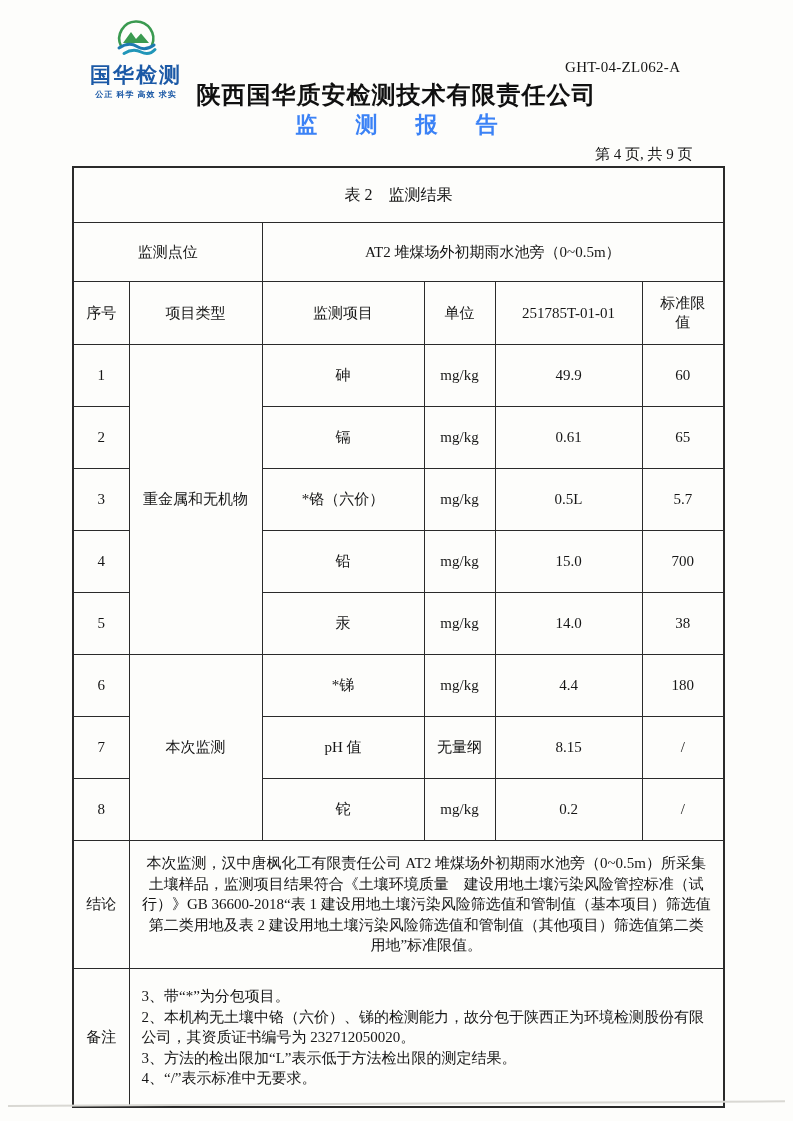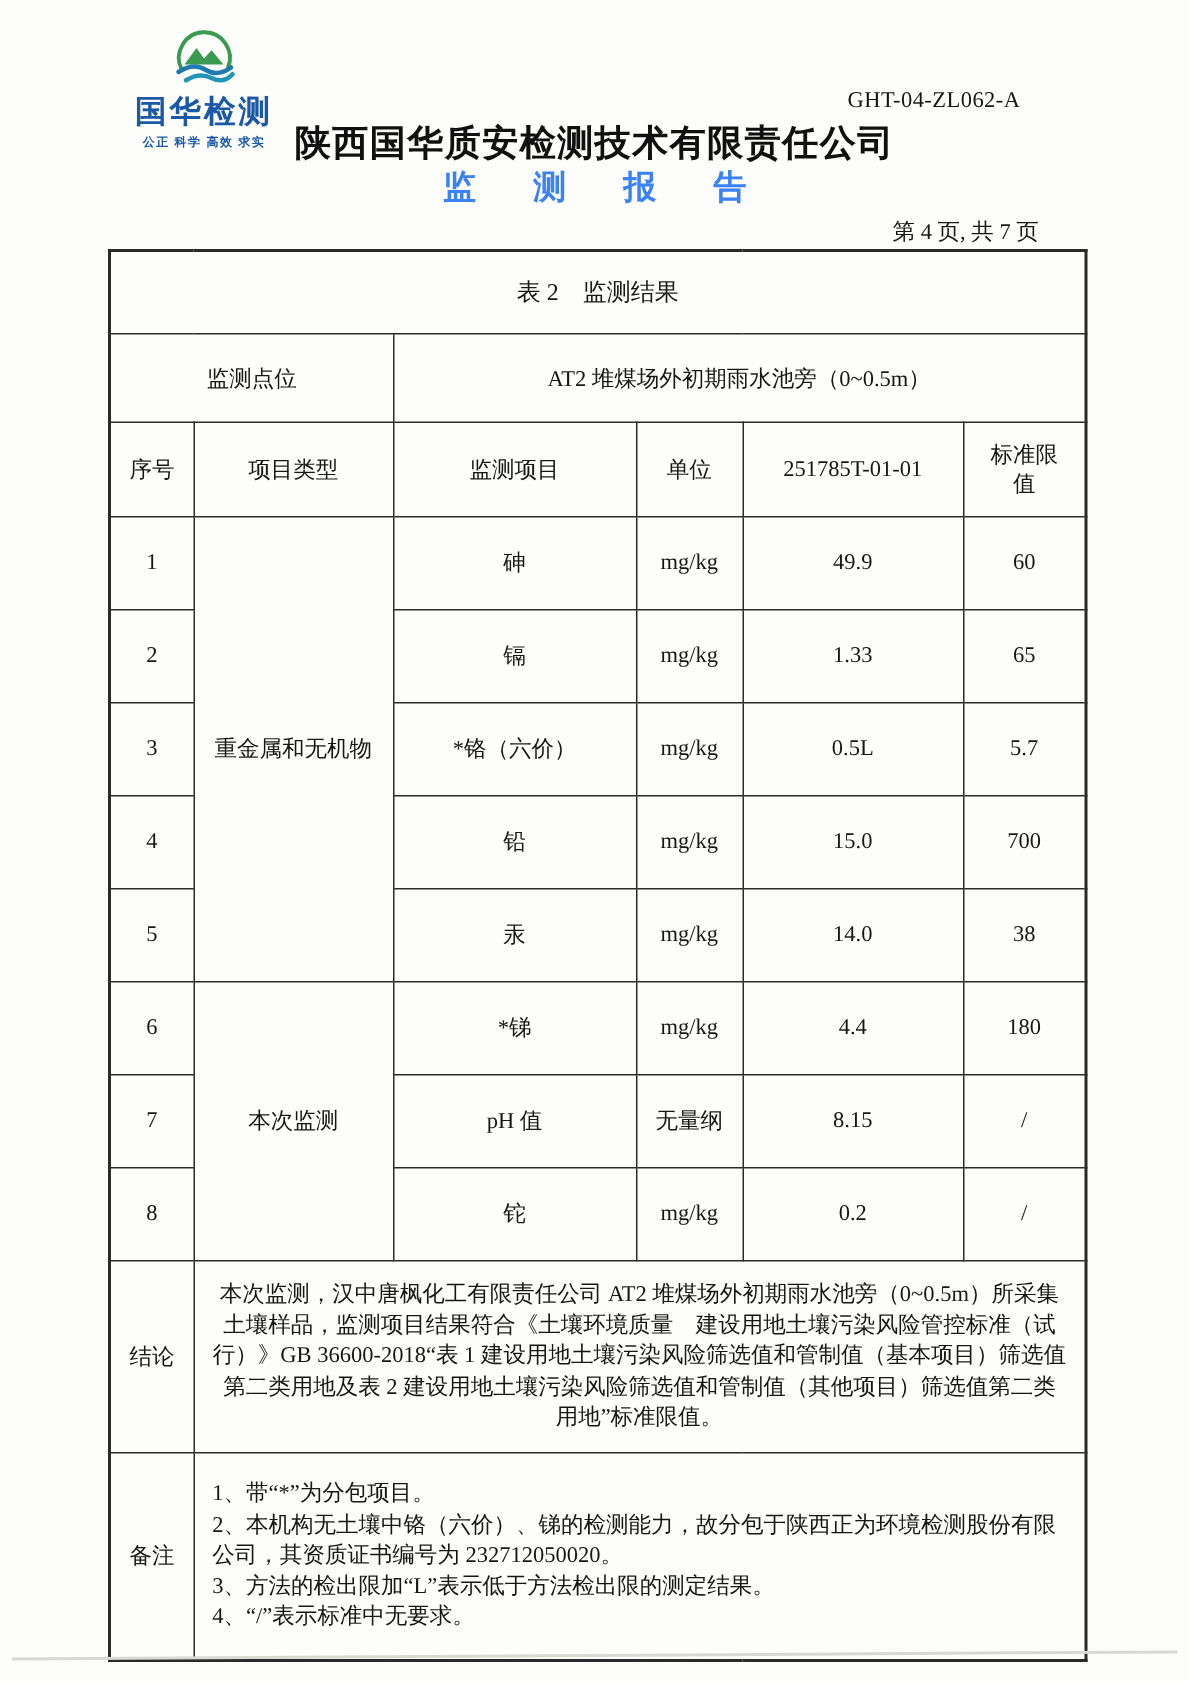--- a/index.html
+++ b/index.html
@@ -75,21 +75,21 @@
         <path d="M13 41.5 Q22 36 30 40 T 44 37.5" stroke="#2196b8" stroke-width="3" fill="none" stroke-linecap="round"></path>
       </svg>
     </span>
     <div class="logo-name">国华检测</div>
     <div class="logo-tagline">公正 科学 高效 求实</div>
   </div>
 
   <div class="doc-code">GHT-04-ZL062-A</div>
   <div class="company-title">陕西国华质安检测技术有限责任公司</div>
   <div class="report-title">监 测 报 告</div>
-  <div class="meta-right">第 4 页, 共 7 页</div>
+  <div class="meta-right">第 4 页, 共 9 页</div>
 
   <table class="results">
     <colgroup>
       <col style="width:56px">
         <col style="width:133px">
         <col style="width:162px">
       <col style="width:71px">
         <col style="width:147px">
         <col style="width:82px">
     </colgroup>
@@ -115,21 +115,21 @@
           <td rowspan="5">重金属和无机物</td>
           <td>砷</td>
           <td>mg/kg</td>
           <td>49.9</td>
           <td>60</td>
         </tr>
         <tr class="r-data">
           <td>2</td>
           <td>镉</td>
           <td>mg/kg</td>
-          <td>1.33</td>
+          <td>0.61</td>
           <td>65</td>
         </tr>
         <tr class="r-data">
           <td>3</td>
           <td>*铬（六价）</td>
           <td>mg/kg</td>
           <td>0.5L</td>
           <td>5.7</td>
         </tr>
         <tr class="r-data">
@@ -168,21 +168,21 @@
           <td>0.2</td>
           <td>/</td>
         </tr>
         <tr class="r-conclusion">
         <td>结论</td>
         <td colspan="5" class="cell-conclusion-body">本次监测，汉中唐枫化工有限责任公司 AT2 堆煤场外初期雨水池旁（0~0.5m）所采集土壤样品，监测项目结果符合《土壤环境质量　建设用地土壤污染风险管控标准（试行）》GB 36600-2018“表 1 建设用地土壤污染风险筛选值和管制值（基本项目）筛选值第二类用地及表 2 建设用地土壤污染风险筛选值和管制值（其他项目）筛选值第二类用地”标准限值。</td>
       </tr>
       <tr class="r-remark">
         <td>备注</td>
         <td colspan="5" class="cell-remark-body">
-            <div class="remark-line">1、带“*”为分包项目。</div>
+            <div class="remark-line">3、带“*”为分包项目。</div>
             <div class="remark-line">2、本机构无土壤中铬（六价）、锑的检测能力，故分包于陕西正为环境检测股份有限公司，其资质证书编号为 232712050020。</div>
             <div class="remark-line">3、方法的检出限加“L”表示低于方法检出限的测定结果。</div>
             <div class="remark-line">4、“/”表示标准中无要求。</div>
           </td>
       </tr>
     </tbody>
   </table>
 
   <div class="scan-edge"></div>
 </div>

